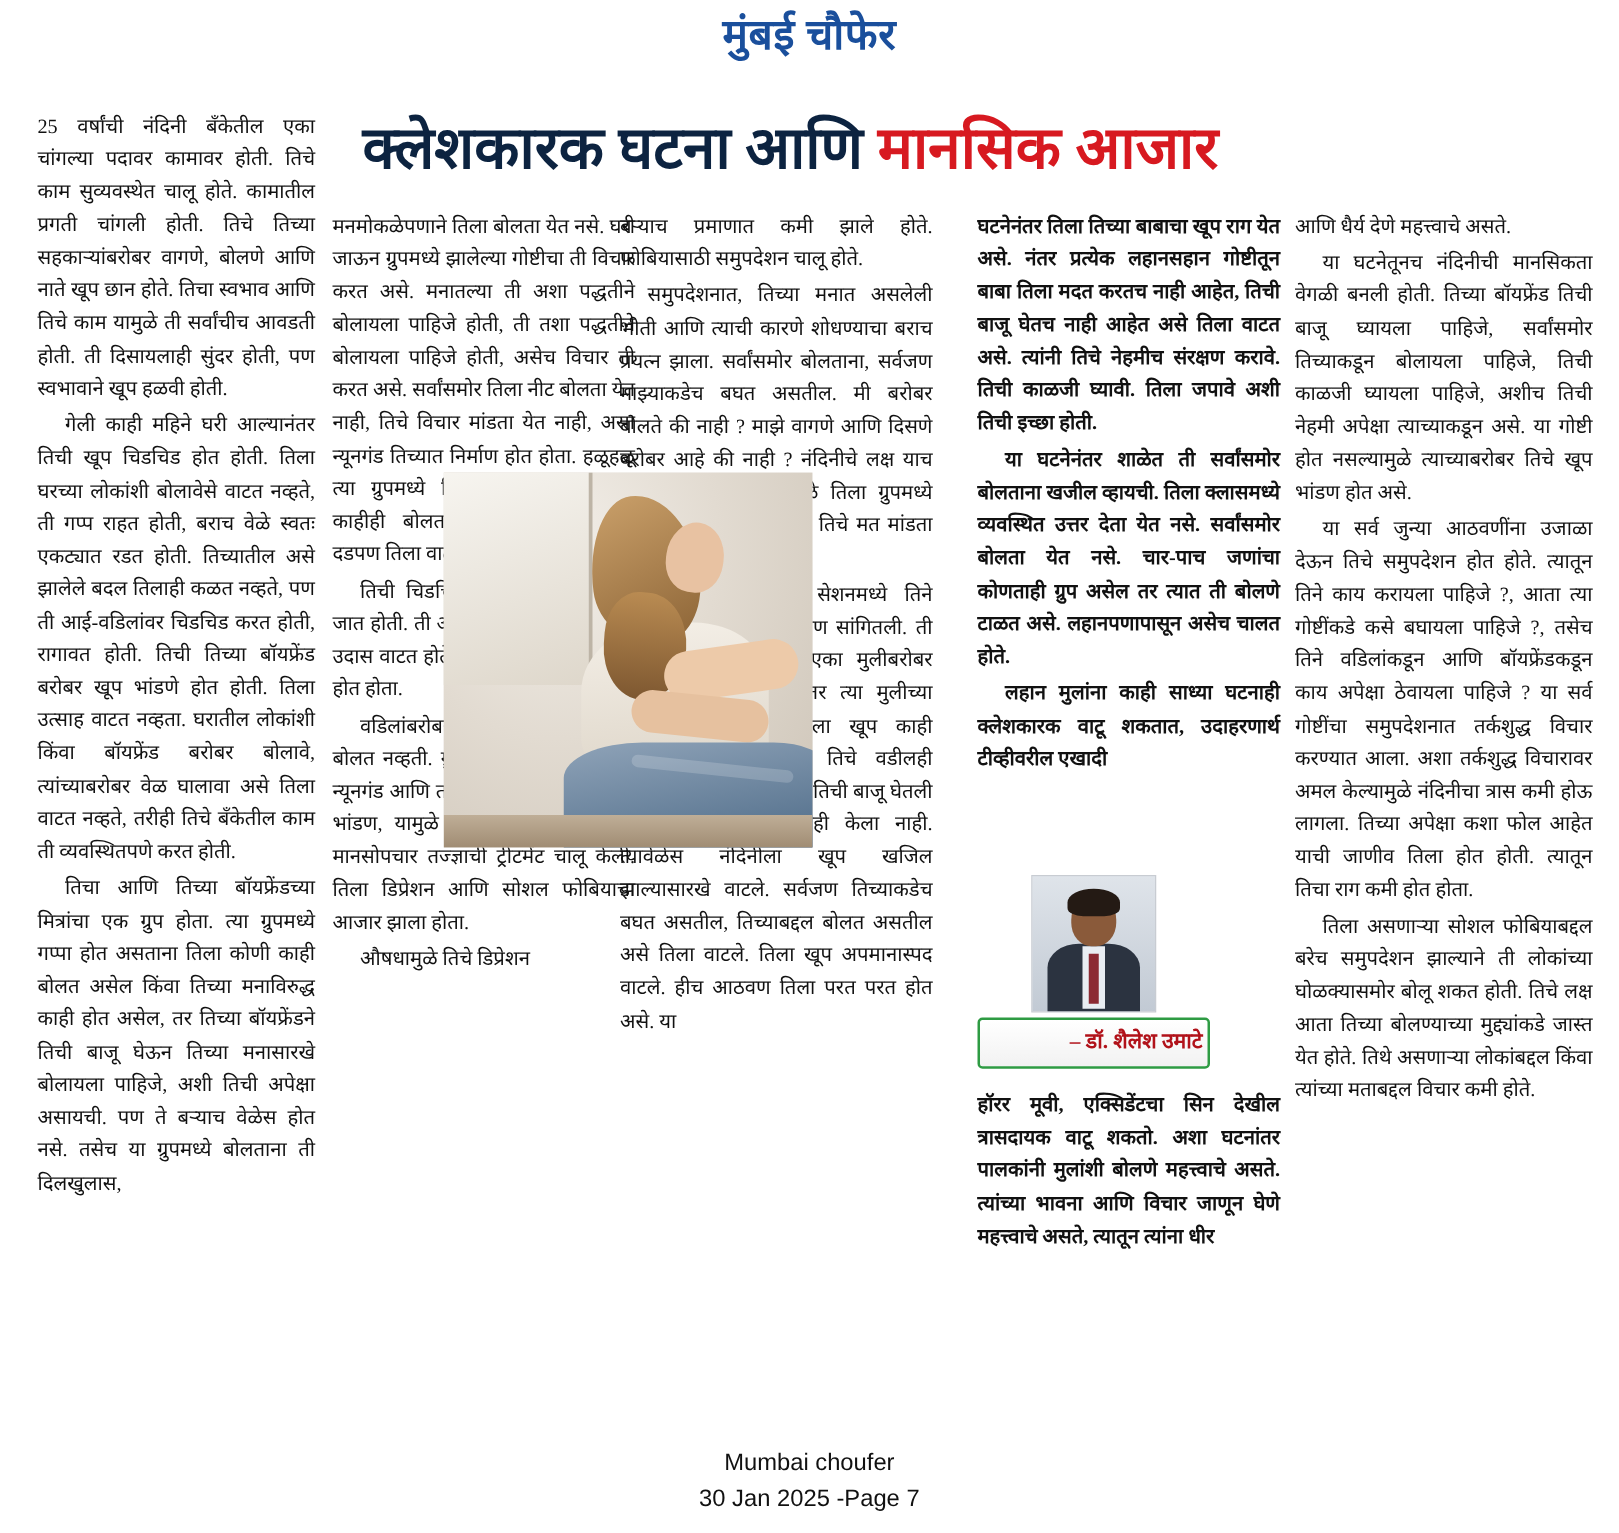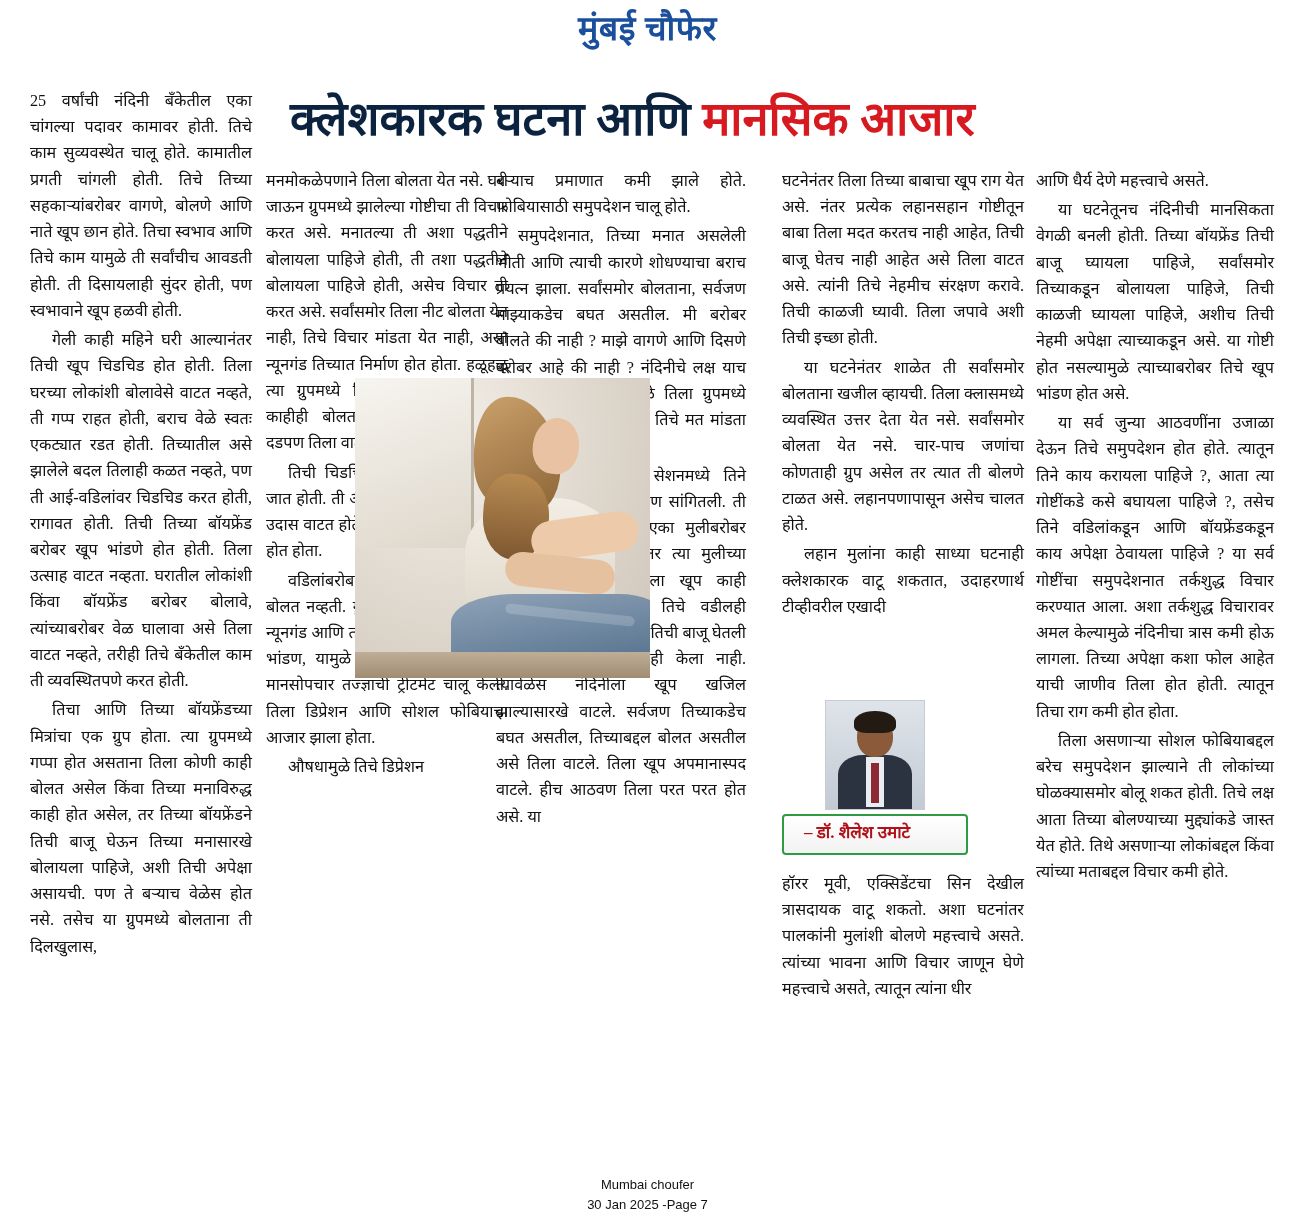--- a/index.html
+++ b/index.html
@@ -68,21 +68,21 @@
   }
   .col p {
     margin: 0 0 3px 0;
     text-indent: 22px;
   }
   .col p.noind { text-indent: 0; }
 
   #col1 { left: 30px;  width: 222px; top: 88px; }
   #col2 { left: 266px; width: 242px; top: 168px; }
   #col3 { left: 496px; width: 250px; top: 168px; }
-  #col4 { left: 782px; width: 242px; top: 168px; }
+  #col4 { left: 782px; width: 242px; top: 168px; font-weight: bold; }
   #col5 { left: 1036px;width: 238px; top: 168px; }
 
   
   .imgfloat {
     float: right;
     shape-outside: inset(0);
     margin: 0 0 0 0;
   }
   
   .photo {
@@ -201,21 +201,21 @@
   .doctor-photo .d-tie {
     position: absolute; left: 45px; top: 62px; width: 8px; height: 40px;
     background: #8c2a33;
   }
   .doctor-caption {
     margin-top: 4px;
     background: linear-gradient(180deg,#ffffff 0%, #f2f2f2 100%);
     border: 2px solid #2e9b43;
     border-radius: 4px;
     padding: 6px 4px 8px 20px;
-    text-align: left;
+    text-align: right;
     font-family: "Liberation Serif", serif;
   }
   .doctor-name {
     color: #b1121a;
     font-weight: bold;
     font-size: 17px;
     line-height: 1.25;
     margin-bottom: 2px;
   }
   .doctor-role {
@@ -226,21 +226,21 @@
   }
 
   
   .footer {
     position: absolute;
     left: 0;
     bottom: 12px;
     width: 1295px;
     text-align: center;
     font-family: "Liberation Sans", sans-serif;
-    font-size: 13px;
+    font-size: 19px;
     color: #111;
     line-height: 1.5;
   }
 </style>
 </head>
 <body>
 
 <div class="page">
 
   <div class="masthead">

